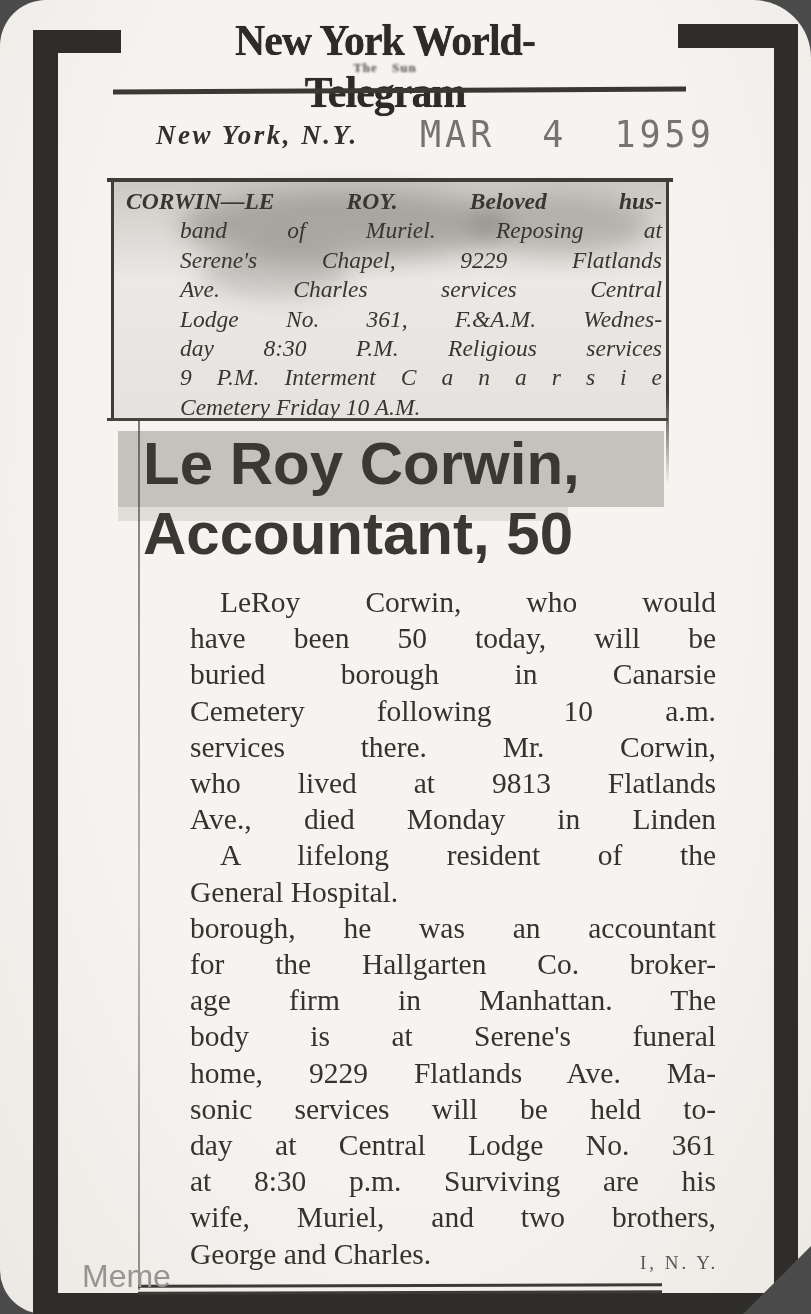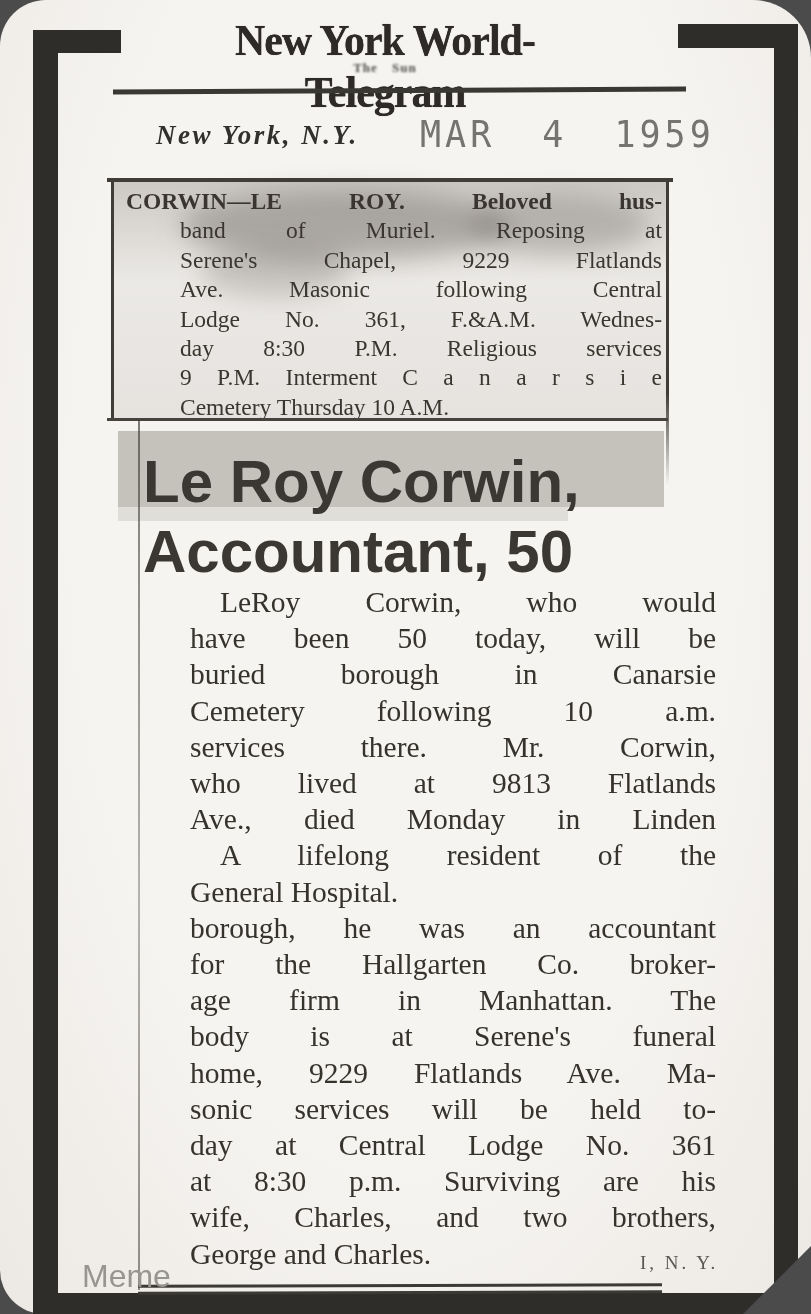--- a/index.html
+++ b/index.html
@@ -46,30 +46,30 @@
      transform:rotate(-0.15deg);}
   
   .notice-wash{position:absolute;left:114px;top:182px;width:552px;height:236px;
      background:linear-gradient(180deg, rgba(108,103,95,.30), rgba(140,135,127,.10) 42%, rgba(140,135,127,.16));}
   .smudge{position:absolute;border-radius:50%;filter:blur(12px);}
   .sm1{left:180px;top:190px;width:330px;height:70px;background:rgba(78,73,66,.34);}
   .sm2{left:470px;top:195px;width:180px;height:60px;background:rgba(78,73,66,.26);}
   .sm3{left:200px;top:245px;width:150px;height:52px;background:rgba(70,66,60,.22);}
   .notice-text{position:absolute;left:126px;top:187px;width:536px;
      font-size:23.5px;line-height:29.4px;color:#3a362f;}
-  .nline{text-align:justify;text-align-last:justify;}
+  .nline{text-align:justify;text-align-last:justify;font-style:italic;}
   .nline.hang{padding-left:54px;}
   .nline.last{text-align-last:left;}
   .notice-bold{font-weight:700;}
   
   .hl-band1{position:absolute;left:118px;top:431px;width:546px;height:76px;
             background:rgba(128,122,112,.42);}
   .hl-band2{position:absolute;left:118px;top:507px;width:450px;height:14px;
             background:rgba(128,122,112,.18);}
-  .headline{position:absolute;left:143px;top:447px;width:540px;
+  .headline{position:absolute;left:143px;top:429px;width:540px;
             font-family:"Liberation Sans", sans-serif;font-weight:700;
             font-size:60px;line-height:70px;color:#3b3833;letter-spacing:0px;}
   
   .article{position:absolute;left:142px;top:584px;width:526px;
            font-size:29.5px;line-height:36.2px;color:#36332d;margin-left:48px;}
   .bline{text-align:justify;text-align-last:justify;}
   .bline.first{text-indent:30px;}
   .bline.plast{text-align-last:left;}
   
   .meme{position:absolute;left:82px;top:1258px;font-family:"Liberation Sans",sans-serif;
@@ -100,25 +100,25 @@
     <div class="smudge sm1"></div>
     <div class="smudge sm2"></div>
     <div class="smudge sm3"></div>
     <div class="rule notice-top-rule"></div>
     <div class="rule notice-left-rule"></div>
     <div class="rule notice-right-rule"></div>
     <div class="notice-text">
       <div class="nline notice-bold">CORWIN—LE ROY. Beloved hus-</div>
       <div class="nline hang">band of Muriel. Reposing at</div>
       <div class="nline hang">Serene's Chapel, 9229 Flatlands</div>
-      <div class="nline hang">Ave. Masonic following Central</div>
+      <div class="nline hang">Ave. Charles services Central</div>
       <div class="nline hang">Lodge No. 361, F.&amp;A.M. Wednes-</div>
       <div class="nline hang">day 8:30 P.M. Religious services</div>
       <div class="nline hang">9 P.M. Interment C a n a r s i e</div>
-      <div class="nline hang last">Cemetery Thursday 10 A.M.</div>
+      <div class="nline hang last">Cemetery Friday 10 A.M.</div>
     </div>
     <div class="rule notice-bottom-rule"></div>
 
     <div class="hl-band1"></div>
     <div class="hl-band2"></div>
     <div class="rule column-rule"></div>
     <div class="headline">
       <div>Le Roy Corwin,</div>
       <div>Accountant, 50</div>
     </div>
@@ -134,21 +134,21 @@
       <div class="bline first">A lifelong resident of the</div>
       <div class="bline plast">General Hospital.</div>
       <div class="bline">borough, he was an accountant</div>
       <div class="bline">for the Hallgarten Co. broker-</div>
       <div class="bline">age firm in Manhattan. The</div>
       <div class="bline">body is at Serene's funeral</div>
       <div class="bline">home, 9229 Flatlands Ave. Ma-</div>
       <div class="bline">sonic services will be held to-</div>
       <div class="bline">day at Central Lodge No. 361</div>
       <div class="bline">at 8:30 p.m. Surviving are his</div>
-      <div class="bline">wife, Charles, and two brothers,</div>
+      <div class="bline">wife, Muriel, and two brothers,</div>
       <div class="bline plast">George and Charles.</div>
     </div>
 
     <div class="bottom-double-rule"></div>
     <div class="meme">Meme</div>
     <div class="iny">I, N. Y.</div>
 
     <div class="corner-bevel"></div>
   </div>
 </div>

